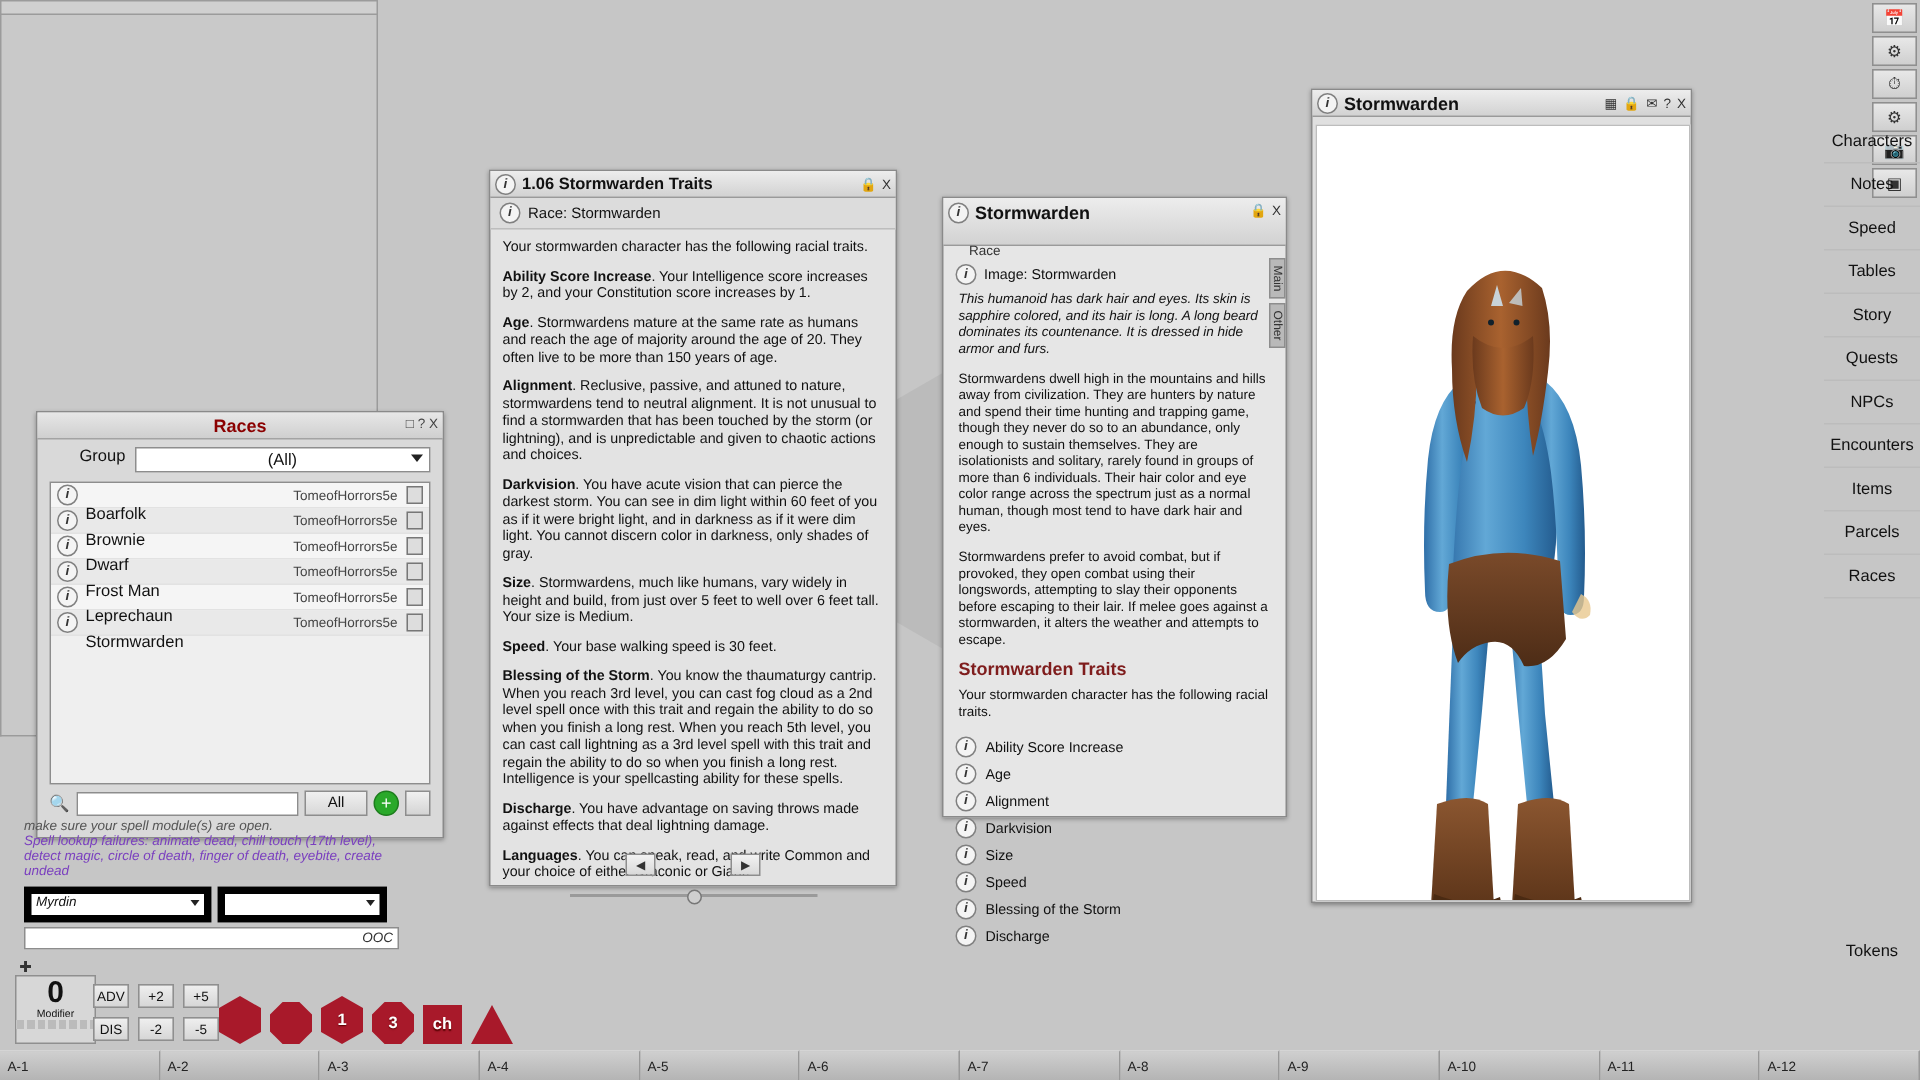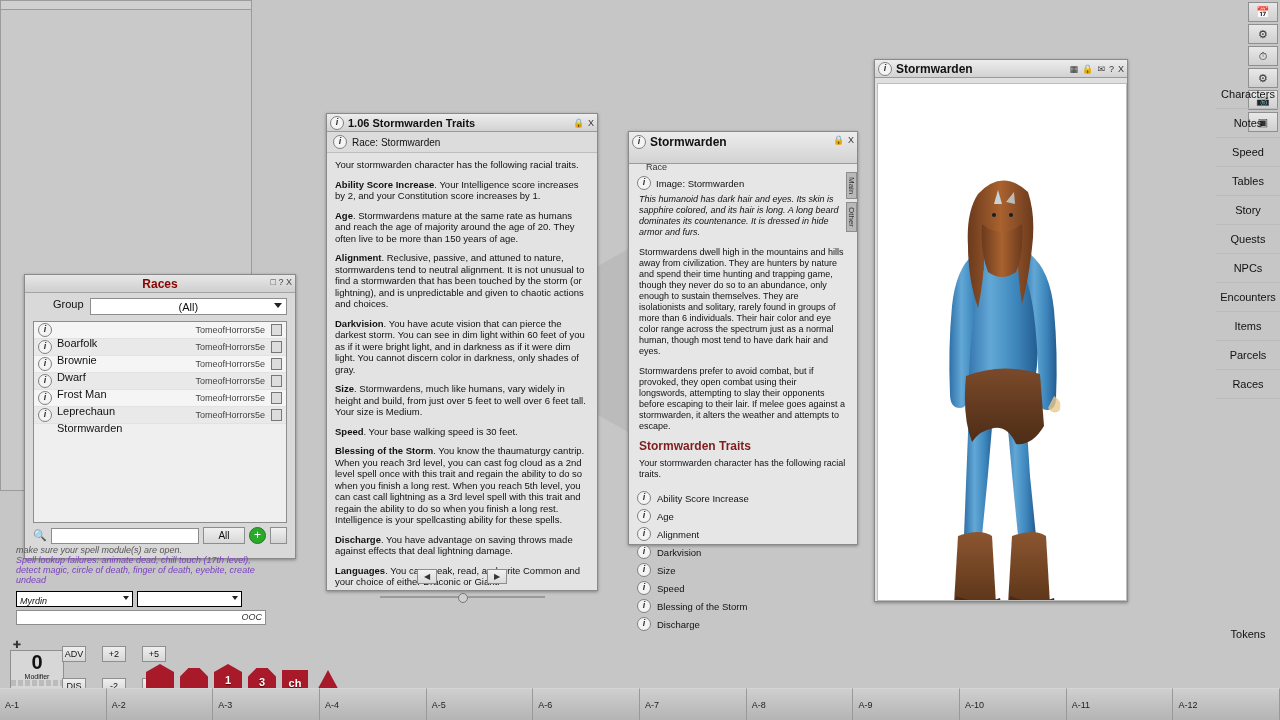--- a/index.html
+++ b/index.html
@@ -40,21 +40,21 @@
   .searchbar .sinp{flex:1;height:14px;background:#fff;border:1px solid #8d8d8d;}
   .sbtn{height:15px;min-width:30px;background:linear-gradient(#f0f0f0,#d8d8d8);border:1px solid #8d8d8d;font-size:10px;display:flex;align-items:center;justify-content:center;padding:0 5px;}
   .plusbtn{width:15px;height:15px;border-radius:50%;background:#2aa92a;color:#fff;font-size:12px;line-height:14px;text-align:center;border:1px solid #1d7d1d;}
   .sqbtn{width:15px;height:15px;background:linear-gradient(#f0f0f0,#d4d4d4);border:1px solid #8d8d8d;}
   
   #chat{position:absolute;left:16px;top:545px;width:250px;height:90px;font-style:italic;}
   .chatline{font-size:9px;line-height:10px;}
   .c-gray{color:#555;}
   .c-purple{color:#7a3fbf;}
   .chatctrl{display:flex;gap:4px;margin-top:6px;}
-  .chatsel{height:14px;background:#fff;border:1px solid #000000;font-size:9px;display:flex;align-items:flex-end;padding-left:3px;position:relative;}
+  .chatsel{height:14px;background:#fff;border:5px solid #000000;font-size:9px;display:flex;align-items:flex-start;padding-left:3px;position:relative;}
   .chatsel .car{position:absolute;right:3px;top:4px;border-left:3px solid transparent;border-right:3px solid transparent;border-top:4px solid #222;}
   .chatinput{margin-top:3px;height:13px;background:#fff;border:1px solid #8d8d8d;position:relative;}
   .chatinput .ooc{position:absolute;right:3px;top:1px;font-size:9px;color:#333;}
   
   #traits{left:326px;top:113px;width:270px;height:476px;background:#e3e3e3;}
   .subhdr{display:flex;align-items:center;gap:5px;padding:3px 6px;background:#dcdcdc;border-bottom:1px solid #bdbdbd;}
   .subhdr .st{font-size:10px;}
   .tbody{padding:6px 8px;font-size:9.5px;line-height:11.5px;overflow:hidden;}
   .tbody p{margin:0 0 8px 0;}
   .tbody b{font-weight:bold;}
@@ -87,30 +87,30 @@
   .sidelist{position:absolute;right:0;top:80px;width:64px;}
   .sideitem{height:28px;display:flex;align-items:center;justify-content:center;font-size:11px;color:#111;border-bottom:1px solid #bcbcbc;}
   .sidebottom{position:absolute;right:0;bottom:22px;width:64px;}
   
   #bottombar{position:absolute;left:0;bottom:20px;width:1280px;height:60px;background:#c6c6c6;}
   .modbox{position:absolute;left:10px;bottom:4px;width:52px;height:44px;background:#d7d7d7;border:1px solid #8f8f8f;text-align:center;}
   .modbox .num{font-size:20px;font-weight:bold;line-height:22px;}
   .modbox .lb{font-size:7px;}
   .modbox .grid{height:6px;background:repeating-linear-gradient(90deg,#bbb 0 5px,#d7d7d7 5px 7px);}
   .modplus{position:absolute;left:10px;bottom:49px;width:14px;height:12px;font-size:10px;text-align:center;color:#333;}
-  .advgrid{position:absolute;left:62px;bottom:6px;display:grid;grid-template-columns:repeat(3,24px);grid-auto-rows:16px;gap:16px;}
+  .advgrid{position:absolute;left:62px;bottom:6px;display:grid;grid-template-columns:repeat(3,24px);grid-auto-rows:16px;gap:6px;}
   .advgrid div{background:linear-gradient(#efefef,#d6d6d6);border:1px solid #8f8f8f;font-size:9px;display:flex;align-items:center;justify-content:center;}
   .dice{position:absolute;bottom:4px;display:flex;align-items:flex-end;gap:6px;left:146px;}
   .die{color:#fff;font-weight:bold;display:flex;align-items:center;justify-content:center;font-size:11px;text-shadow:0 1px 1px #500;}
   .d-hex{background:#a8192a;width:28px;height:32px;clip-path:polygon(50% 0,100% 25%,100% 75%,50% 100%,0 75%,0 25%);}
   .d-sq{background:#a8192a;width:26px;height:26px;}
   .d-oct{background:#a8192a;width:28px;height:28px;clip-path:polygon(30% 0,70% 0,100% 30%,100% 70%,70% 100%,30% 100%,0 70%,0 30%);}
   .d-tri2{background:#a8192a;width:28px;height:26px;clip-path:polygon(50% 0,100% 100%,0 100%);align-items:flex-end;padding-bottom:2px;box-sizing:border-box;}
   
-  #tabstrip{position:absolute;left:0;bottom:0;width:1280px;height:32px;background:#b9b9b9;display:flex;}
+  #tabstrip{position:absolute;left:0;bottom:0;width:1280px;height:20px;background:#b9b9b9;display:flex;}
   .tab{width:102px;border-right:1px solid #999;border-top:1px solid #d5d5d5;background:linear-gradient(#cfcfcf,#b4b4b4);font-size:9px;display:flex;align-items:center;padding-left:5px;color:#222;}
 </style>
 </head>
 <body>
 
 <div id="ghost-top"></div>
 <div id="ghost-body"></div>
 <div class="bigdie">⬢</div>
 
 <div class="win" id="races">

